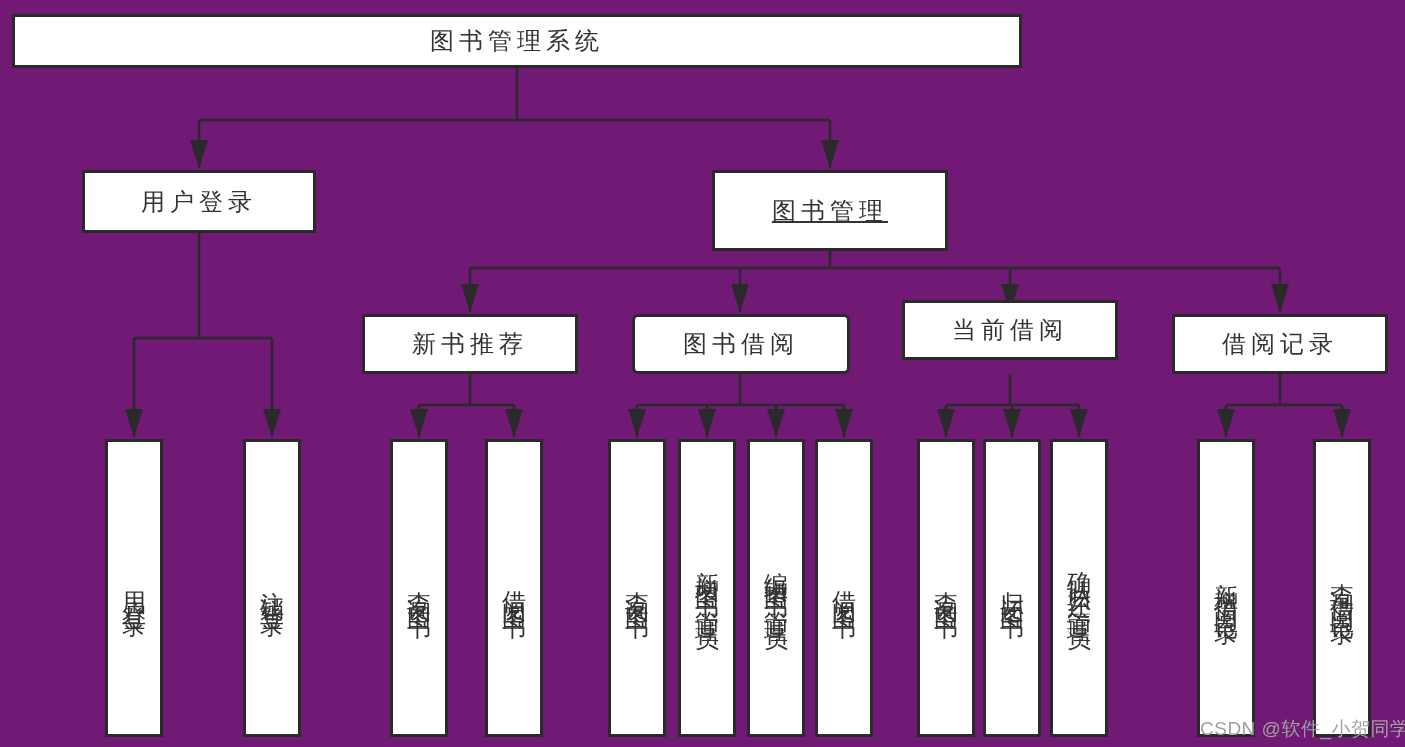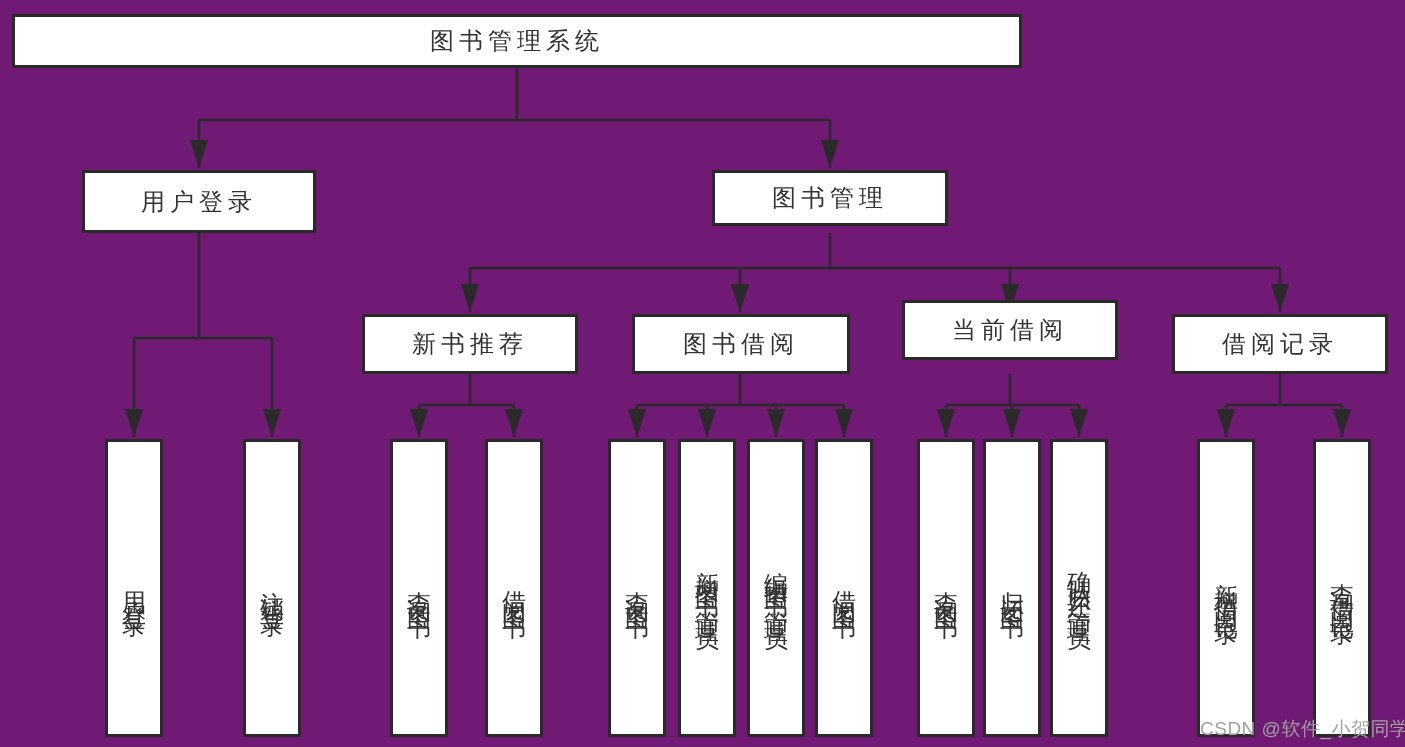--- a/index.html
+++ b/index.html
@@ -87,28 +87,28 @@
     </g>
   </svg>
 
   <div class="node h" style="left:12px; top:14px; width:1010px; height:54px;">
     <span>图书管理系统</span>
   </div>
 
   <div class="node h" style="left:82px; top:170px; width:234px; height:63px;">
     <span>用户登录</span>
   </div>
-  <div class="node h" style="left:712px; top:170px; width:236px; height:56px;">
+  <div class="node h" style="left:712px; top:170px; width:236px; height:81px;text-decoration:underline;">
     <span>图书管理</span>
   </div>
 
   <div class="node h" style="left:362px; top:314px; width:216px; height:60px;">
     <span>新书推荐</span>
   </div>
-  <div class="node h" style="left:632px; top:314px; width:218px; height:60px;">
+  <div class="node h" style="left:632px; top:314px; width:218px; height:60px;border-radius:6px;">
     <span>图书借阅</span>
   </div>
   <div class="node h" style="left:902px; top:300px; width:216px; height:60px;">
     <span>当前借阅</span>
   </div>
   <div class="node h" style="left:1172px; top:314px; width:216px; height:60px;">
     <span>借阅记录</span>
   </div>
 
   <div class="node v" style="left:105px; top:439px; width:58px; height:298px;">

